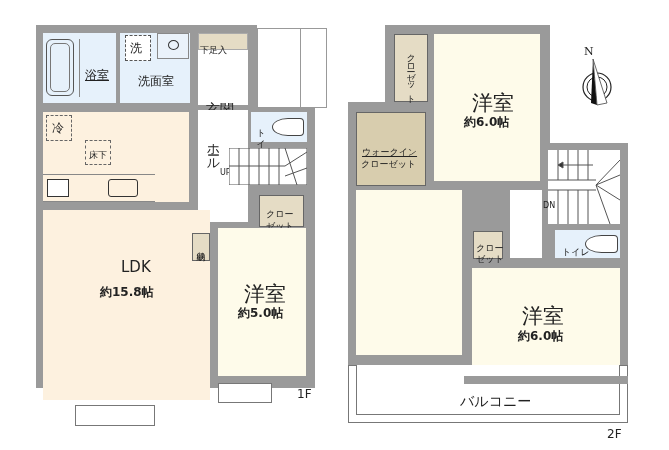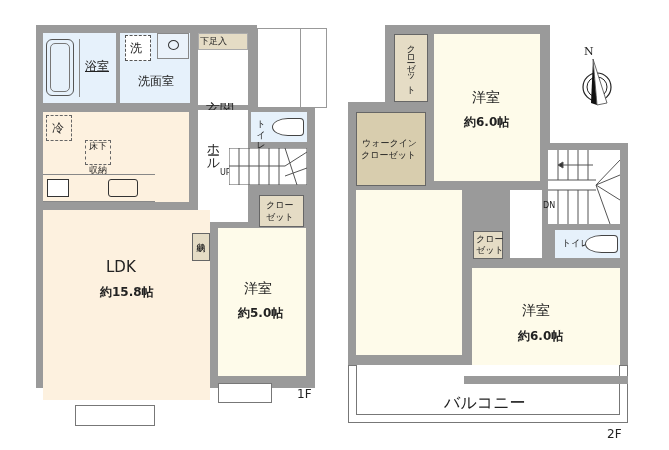--- a/index.html
+++ b/index.html
@@ -1,22 +1,22 @@
 <!DOCTYPE html>
 <html><head>
 <meta charset="utf-8">
 <style>
   html,body{margin:0;padding:0;background:#fff;}
   body{width:669px;height:450px;position:relative;overflow:hidden;font-family:"DejaVu Sans",sans-serif;}
   .abs{position:absolute;box-sizing:border-box;}
   .room{position:absolute;box-sizing:border-box;}
   .lbl{position:absolute;color:#222;text-align:center;white-space:nowrap;}
-  .name{font-size:14px;font-family:Liberation Mono, monospace;}
+  .name{font-size:21px;font-family:Liberation Mono, monospace;}
   .area{font-size:12px;font-weight:bold;}
-  .small{font-size:9px;line-height:11px;}
+  .small{font-size:9px;line-height:11px;margin-top:9px;}
   .vert{writing-mode:vertical-rl;}
   svg{position:absolute;left:0;top:0;}
 </style>
 </head>
 <body>
 
 <div>
 
   <div class="abs" style="left:36px;top:25px;width:221px;height:182px;background:#9a9a9a;"></div>
   <div class="abs" style="left:36px;top:180px;width:279px;height:208px;background:#9a9a9a;"></div>
@@ -82,21 +82,21 @@
     <div class="abs" style="left:3px;top:3px;width:26px;height:26px;border:1px dashed #666;"></div>
     <span class="lbl" style="left:9px;top:8px;font-size:12px;">冷</span>
     <div class="abs" style="left:42px;top:28px;width:26px;height:25px;border:1px dashed #666;"></div>
     <span class="lbl small" style="left:46px;top:29px;">床下</span>
     <span class="lbl small" style="left:46px;top:53px;">収納</span>
     <div class="abs" style="left:0;top:62px;width:112px;height:28px;background:#fdf1df;border-top:1px solid #888;border-bottom:1px solid #888;"></div>
     <div class="abs" style="left:4px;top:67px;width:22px;height:18px;border:1px solid #333;background:#fff;"></div>
     <div class="abs" style="left:65px;top:67px;width:30px;height:18px;border:1px solid #333;border-radius:3px;"></div>
   </div>
   <div class="room" style="left:43px;top:210px;width:167px;height:190px;background:#fdf1df;">
-    <span class="lbl" style="left:63px;top:48px;font-size:15px;">LDK</span>
+    <span class="lbl" style="left:78px;top:48px;font-size:15px;">LDK</span>
     <span class="lbl area" style="left:57px;top:74px;">約15.8帖</span>
   </div>
   <div class="abs" style="left:192px;top:233px;width:18px;height:28px;background:#e5dcc5;border:1px solid #666;">
     <span class="lbl vert small" style="left:2px;top:2px;">収納</span>
   </div>
 
   <div class="room" style="left:218px;top:228px;width:88px;height:148px;background:#fefbea;">
     <span class="lbl name" style="left:26px;top:52px;">洋室</span>
     <span class="lbl area" style="left:20px;top:77px;">約5.0帖</span>
   </div>
@@ -116,21 +116,21 @@
   <div class="room" style="left:394px;top:34px;width:34px;height:68px;background:#e5dcc5;border:1px solid #666;">
     <span class="lbl vert small" style="left:10px;top:3px;">クローゼット</span>
   </div>
 
   <div class="room" style="left:434px;top:34px;width:106px;height:147px;background:#fefbea;">
     <span class="lbl name" style="left:38px;top:55px;">洋室</span>
     <span class="lbl area" style="left:30px;top:80px;">約6.0帖</span>
   </div>
 
   <div class="room" style="left:356px;top:112px;width:70px;height:74px;background:#d8cdae;border:1px solid #666;">
-    <span class="lbl small" style="left:5px;top:25px;">ウォークイン</span>
+    <span class="lbl small" style="left:5px;top:25px;text-decoration:underline;">ウォークイン</span>
     <span class="lbl small" style="left:4px;top:37px;">クローゼット</span>
   </div>
 
   <div class="room" style="left:356px;top:190px;width:106px;height:165px;background:#fefbea;">
     <span class="lbl name" style="left:35px;top:54px;">洋室</span>
     <span class="lbl area" style="left:32px;top:80px;">約7.2帖</span>
   </div>
 
   <div class="room" style="left:510px;top:190px;width:32px;height:68px;background:#fff;"></div>
 
@@ -171,21 +171,21 @@
   <div class="room" style="left:472px;top:268px;width:148px;height:108px;background:#fefbea;">
     <span class="lbl name" style="left:50px;top:34px;">洋室</span>
     <span class="lbl area" style="left:46px;top:60px;">約6.0帖</span>
   </div>
 
   <div class="abs" style="left:348px;top:365px;width:280px;height:58px;border:1px solid #777;background:#fff;"></div>
   <div class="abs" style="left:356px;top:365px;width:264px;height:50px;border:1px solid #777;border-top:none;background:#fff;"></div>
   <div class="abs" style="left:356px;top:190px;width:106px;height:165px;background:#fefbea;"></div>
   <div class="abs" style="left:348px;top:355px;width:124px;height:10px;background:#9a9a9a;"></div>
   <div class="abs" style="left:464px;top:376px;width:164px;height:8px;background:#9a9a9a;"></div>
-  <span class="lbl" style="left:444px;top:393px;font-size:16px;">バルコニー</span>
+  <span class="lbl" style="left:460px;top:393px;font-size:14px;">バルコニー</span>
 
   <span class="lbl" style="left:607px;top:427px;font-size:12px;">2F</span>
 
   <div class="abs" style="left:575px;top:45px;width:50px;height:65px;">
     <span class="lbl" style="left:9px;top:0;font-size:11px;font-family:'DejaVu Serif',serif;">N</span>
     <svg width="50" height="65">
       <circle cx="22" cy="42" r="14" fill="none" stroke="#222" stroke-width="1.2"></circle>
       <circle cx="22" cy="42" r="10" fill="none" stroke="#222" stroke-width="1"></circle>
       <path d="M18 14 L22 60 L16 58 Z" fill="#111"></path>
       <path d="M18 14 L32 58 L22 60 Z" fill="#fff" stroke="#444" stroke-width="0.8"></path>

